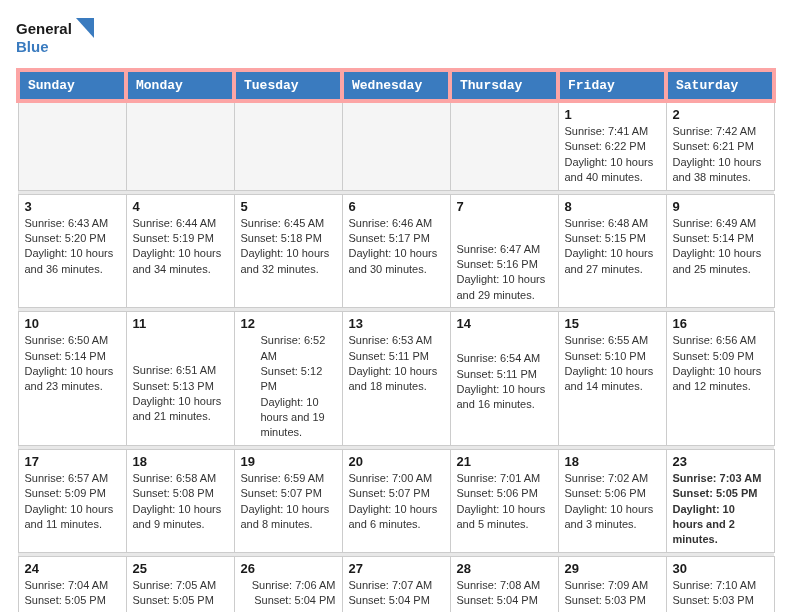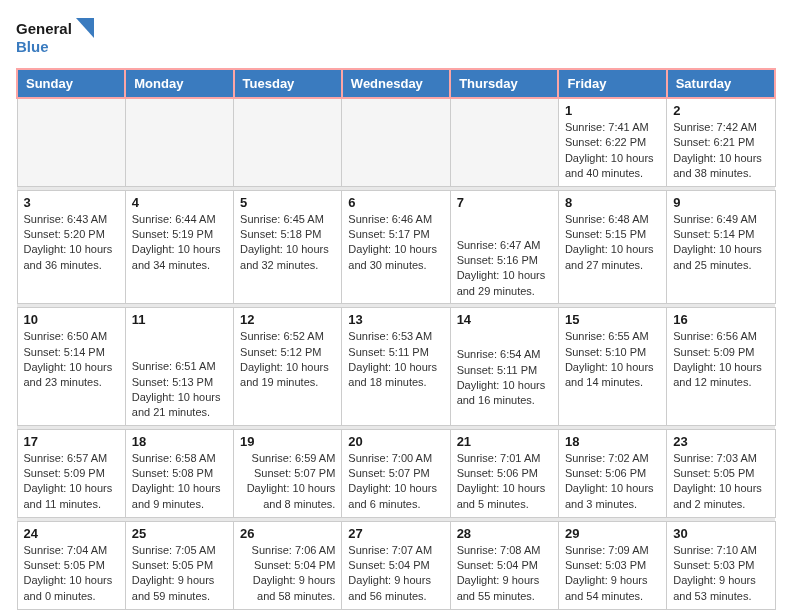--- a/index.html
+++ b/index.html
@@ -37,21 +37,22 @@
       width: 100%;
       border-collapse: collapse;
       table-layout: fixed;
     }
     .calendar th {
       background: #3a7bbf;
       color: #fff;
       text-align: left;
       padding: 6px 8px;
       font-size: 13px;
-      border: 2px solid #fca5a5;
+      border: 4px solid #fca5a5;
+      font-family: Liberation Mono, monospace;
     }
     .calendar td {
       vertical-align: top;
       border: 1px solid #ccc;
       padding: 4px 6px;
       font-size: 11px;
       color: #333;
       height: 88px;
       background: #fff;
     }
@@ -195,21 +196,21 @@
 Daylight: 10 hours and 23 minutes.</div>
         </td>
         <td>
           <span class="day-number">11</span>
           <div class="day-info" style="white-space: pre-line; margin-top: 32px;">Sunrise: 6:51 AM
 Sunset: 5:13 PM
 Daylight: 10 hours and 21 minutes.</div>
         </td>
         <td>
           <span class="day-number">12</span>
-          <div class="day-info" style="white-space: pre-line;">Sunrise: 6:52 AM
+          <div class="day-info" style="white-space: pre-line; margin-left: 20px;">Sunrise: 6:52 AM
 Sunset: 5:12 PM
 Daylight: 10 hours and 19 minutes.</div>
         </td>
         <td>
           <span class="day-number">13</span>
           <div class="day-info" style="white-space: pre-line;">Sunrise: 6:53 AM
 Sunset: 5:11 PM
 Daylight: 10 hours and 18 minutes.</div>
         </td>
         <td>
@@ -248,21 +249,21 @@
 Daylight: 10 hours and 11 minutes.</div>
         </td>
         <td>
           <span class="day-number">18</span>
           <div class="day-info" style="white-space: pre-line;">Sunrise: 6:58 AM
 Sunset: 5:08 PM
 Daylight: 10 hours and 9 minutes.</div>
         </td>
         <td>
           <span class="day-number">19</span>
-          <div class="day-info" style="white-space: pre-line; text-align: right;">Sunrise: 6:59 AM
+          <div class="day-info" style="white-space: pre-line;">Sunrise: 6:59 AM
 Sunset: 5:07 PM
 Daylight: 10 hours and 8 minutes.</div>
         </td>
         <td>
           <span class="day-number">20</span>
           <div class="day-info" style="white-space: pre-line;">Sunrise: 7:00 AM
 Sunset: 5:07 PM
 Daylight: 10 hours and 6 minutes.</div>
         </td>
         <td>
@@ -272,21 +273,21 @@
 Daylight: 10 hours and 5 minutes.</div>
         </td>
         <td>
           <span class="day-number">18</span>
           <div class="day-info" style="white-space: pre-line;">Sunrise: 7:02 AM
 Sunset: 5:06 PM
 Daylight: 10 hours and 3 minutes.</div>
         </td>
         <td>
           <span class="day-number">23</span>
-          <div class="day-info" style="white-space: pre-line;">Sunrise: 7:03 AM
+          <div class="day-info" style="white-space: pre-line; font-weight: bold;">Sunrise: 7:03 AM
 Sunset: 5:05 PM
 Daylight: 10 hours and 2 minutes.</div>
         </td>
       </tr>
       <tr class="spacer">
         <td></td>
         <td></td>
         <td></td>
         <td></td>
         <td></td>

